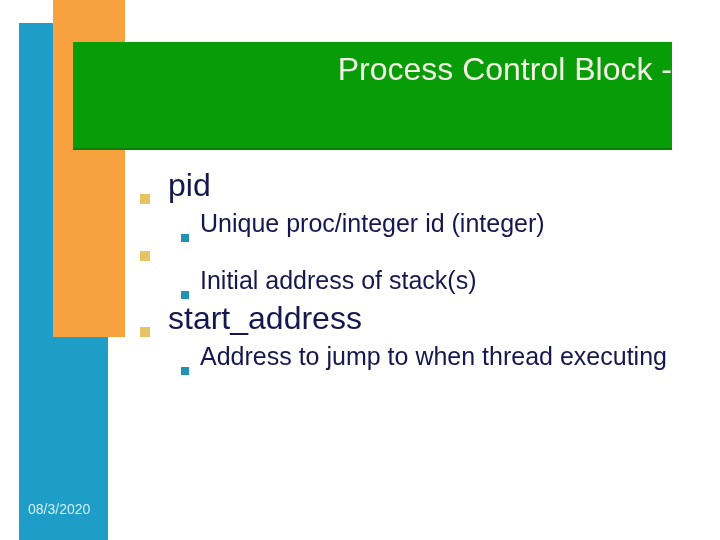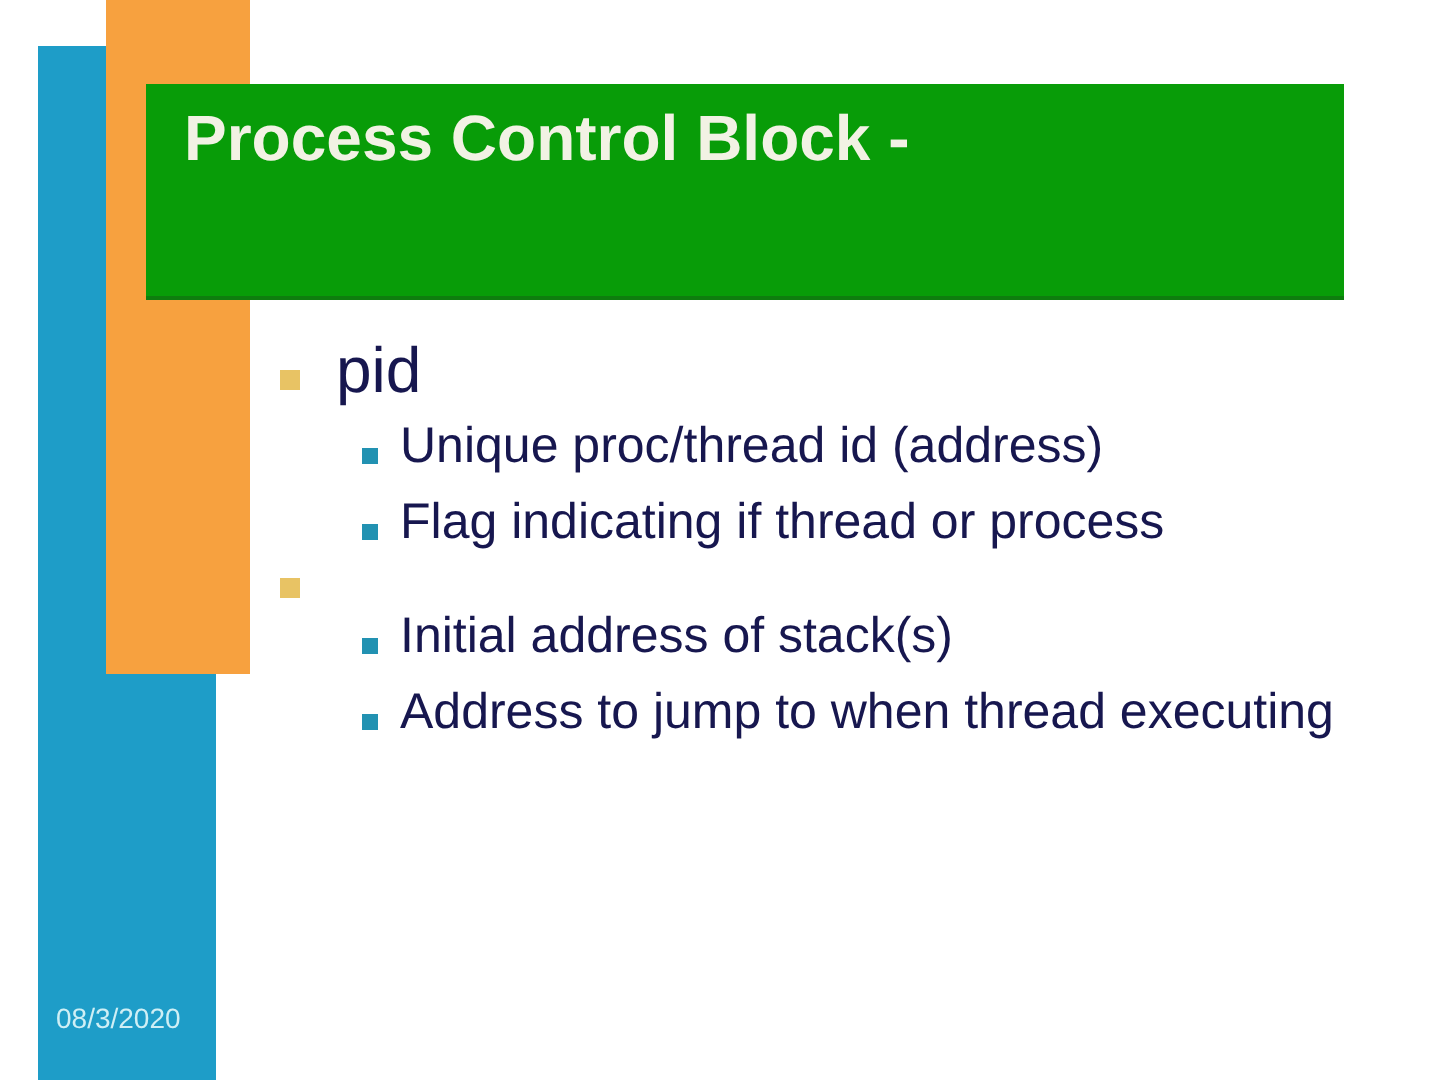--- a/index.html
+++ b/index.html
@@ -41,34 +41,35 @@
   .title-box {
     position: absolute;
     left: 73px; top: 42px;
     width: 599px; height: 108px;
     background: var(--green);
     border-bottom: 2px solid var(--green-dark);
     padding: 7px 0 0 19px;
   }
   .title-line {
     font-size: 32px;
-    font-weight: bold;
+    font-weight: normal;
     line-height: 40px;
     color: var(--title-text);
     white-space: nowrap;
+    text-align: right;
   }
 
   .content {
     position: absolute;
     left: 140px; top: 166px;
     width: 566px;
   }
   .row {
     display: flex;
-    align-items: center;
+    align-items: flex-end;
     color: var(--text);
     white-space: nowrap;
   }
   .row.l1 {
     font-size: 32px;
     line-height: 38px;
   }
   .row.l2 {
     font-size: 25px;
     line-height: 38px;
@@ -105,32 +106,32 @@
     <div class="title-line">Process Control Block -</div>
   </div>
 
   <div class="content">
     <div class="row l1">
       <span class="sq"></span>
       <span>pid</span>
     </div>
     <div class="row l2">
       <span class="sq"></span>
-      <span>Unique proc/thread id (address)</span>
-    </div>
-    <div class="row l2">
-      <span class="sq"></span>
-      <span>Flag indicating if thread or process</span>
+      <span>Unique proc/integer id (integer)</span>
     </div>
     <div class="row l1">
       <span class="sq"></span>
     </div>
     <div class="row l2">
       <span class="sq"></span>
       <span>Initial address of stack(s)</span>
+    </div>
+    <div class="row l1">
+      <span class="sq"></span>
+      <span>start_address</span>
     </div>
     <div class="row l2">
       <span class="sq"></span>
       <span>Address to jump to when thread executing</span>
     </div>
   </div>
 
   <div class="date">08/3/2020</div>
 
 </div>

